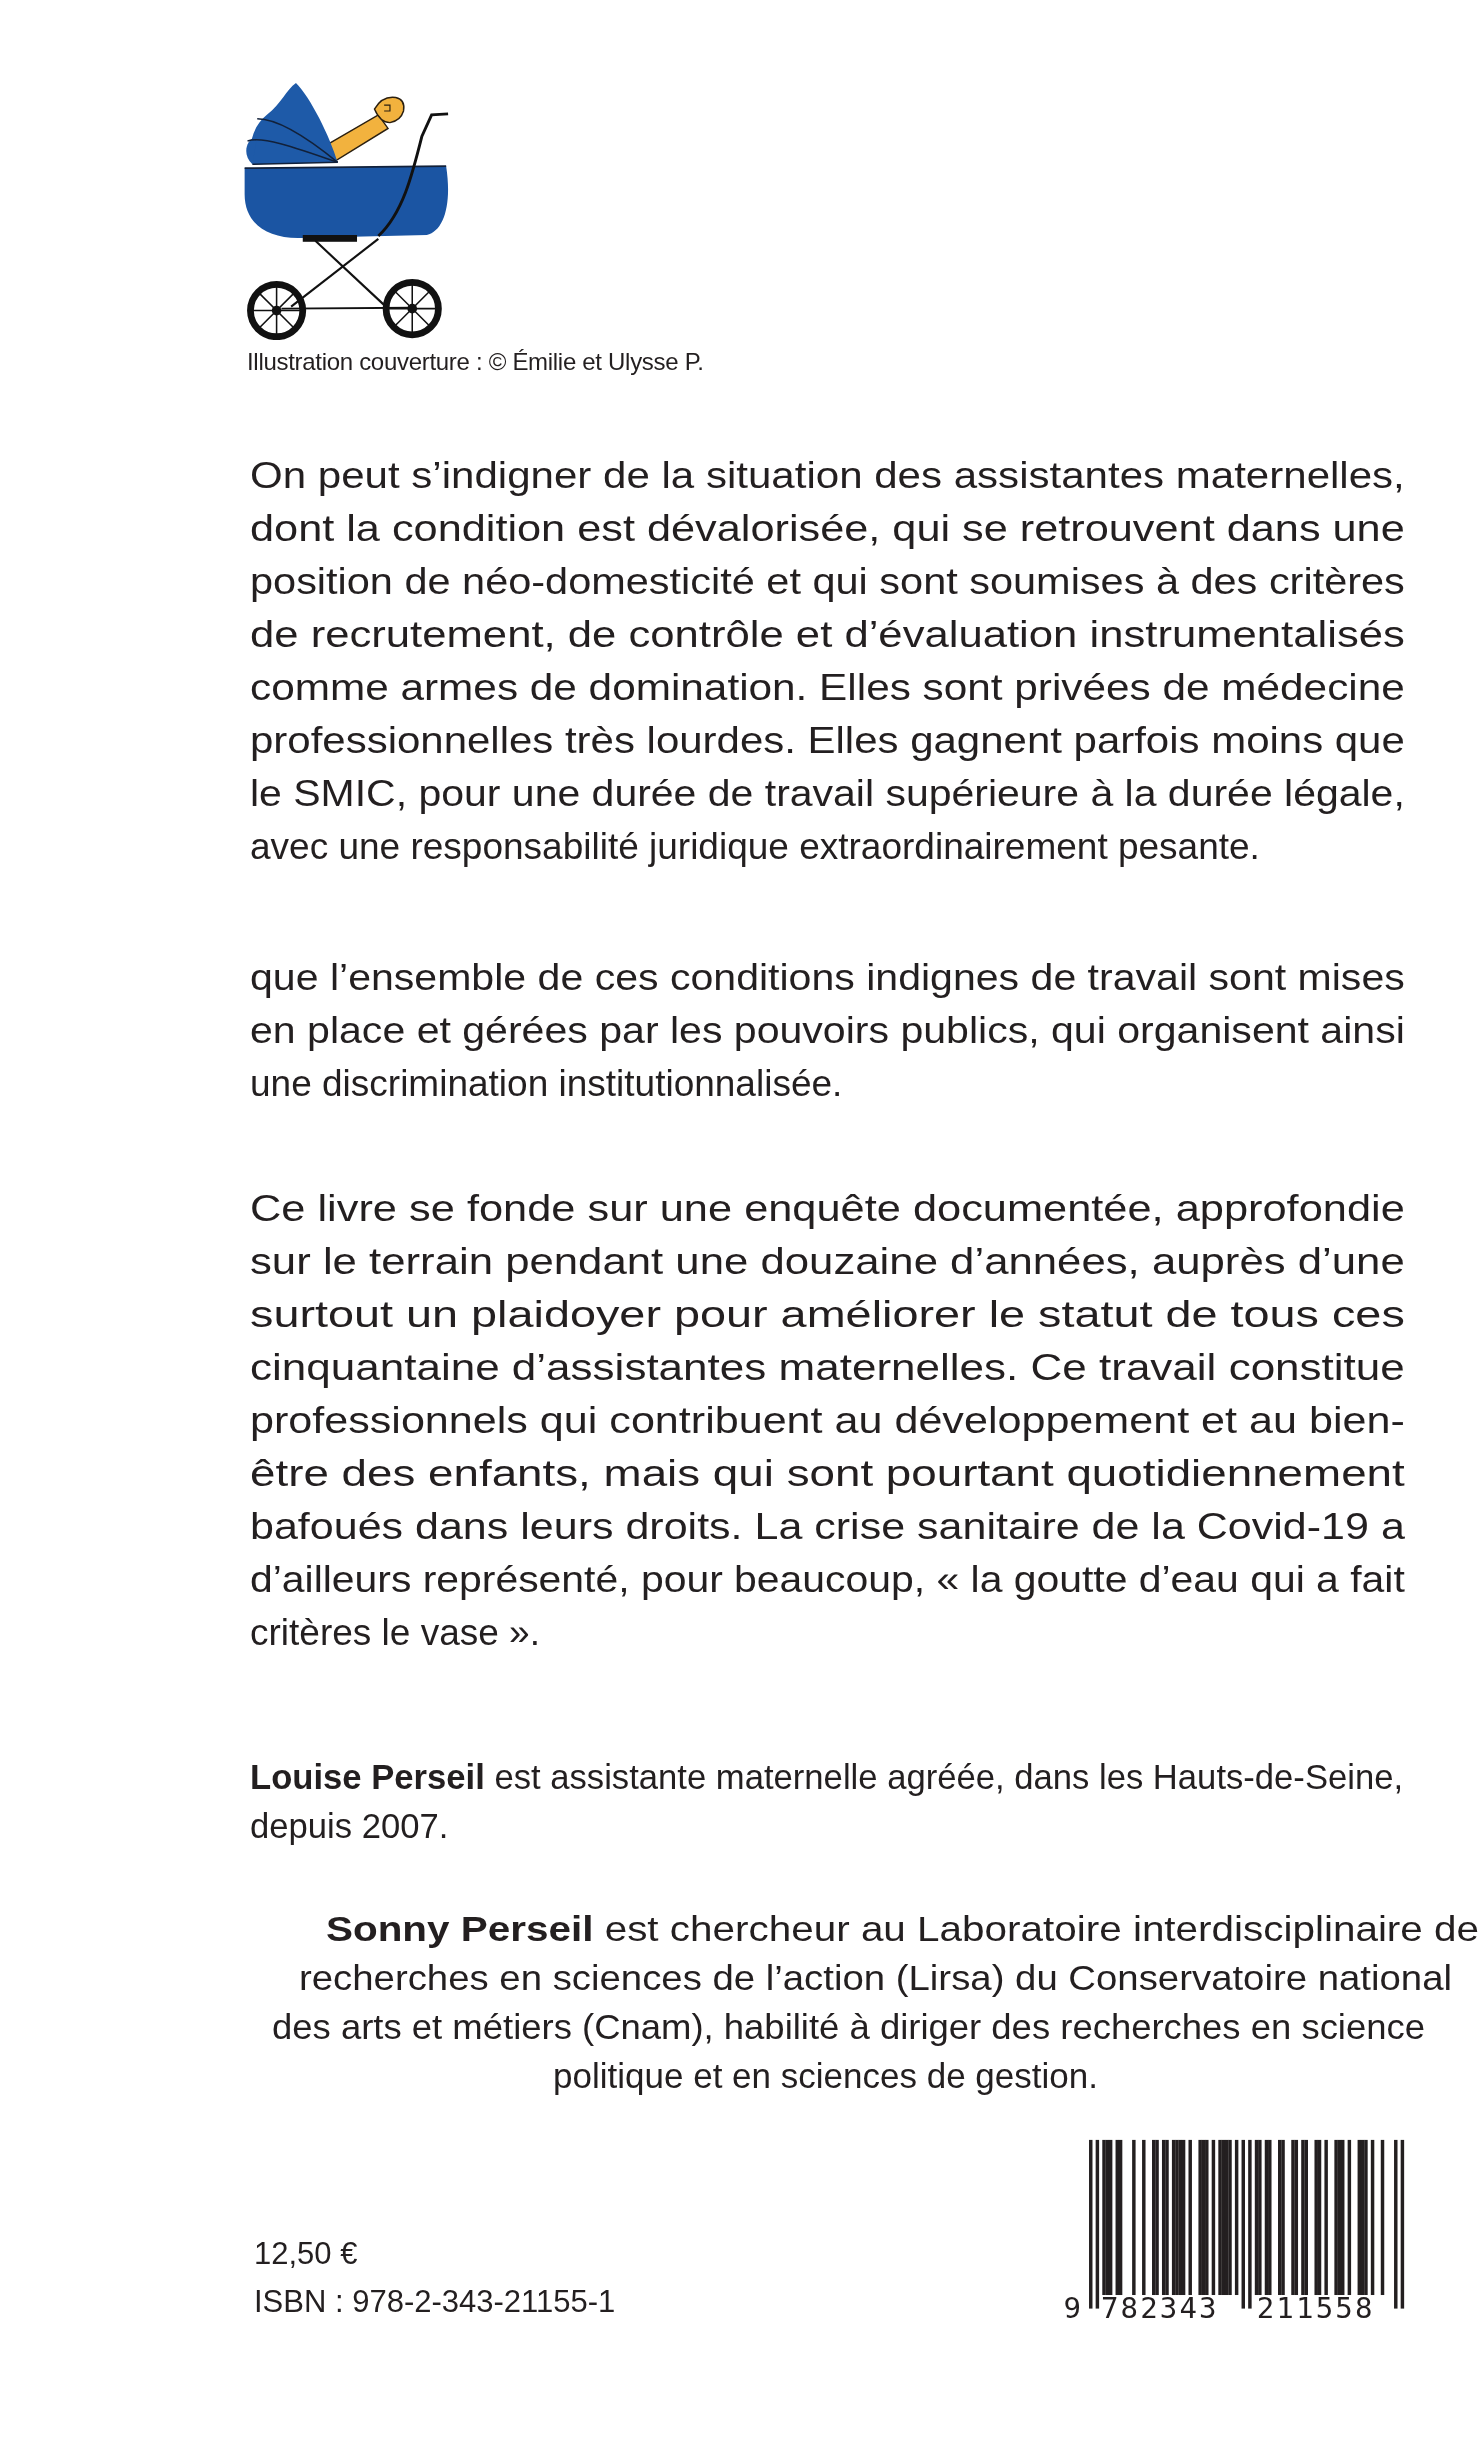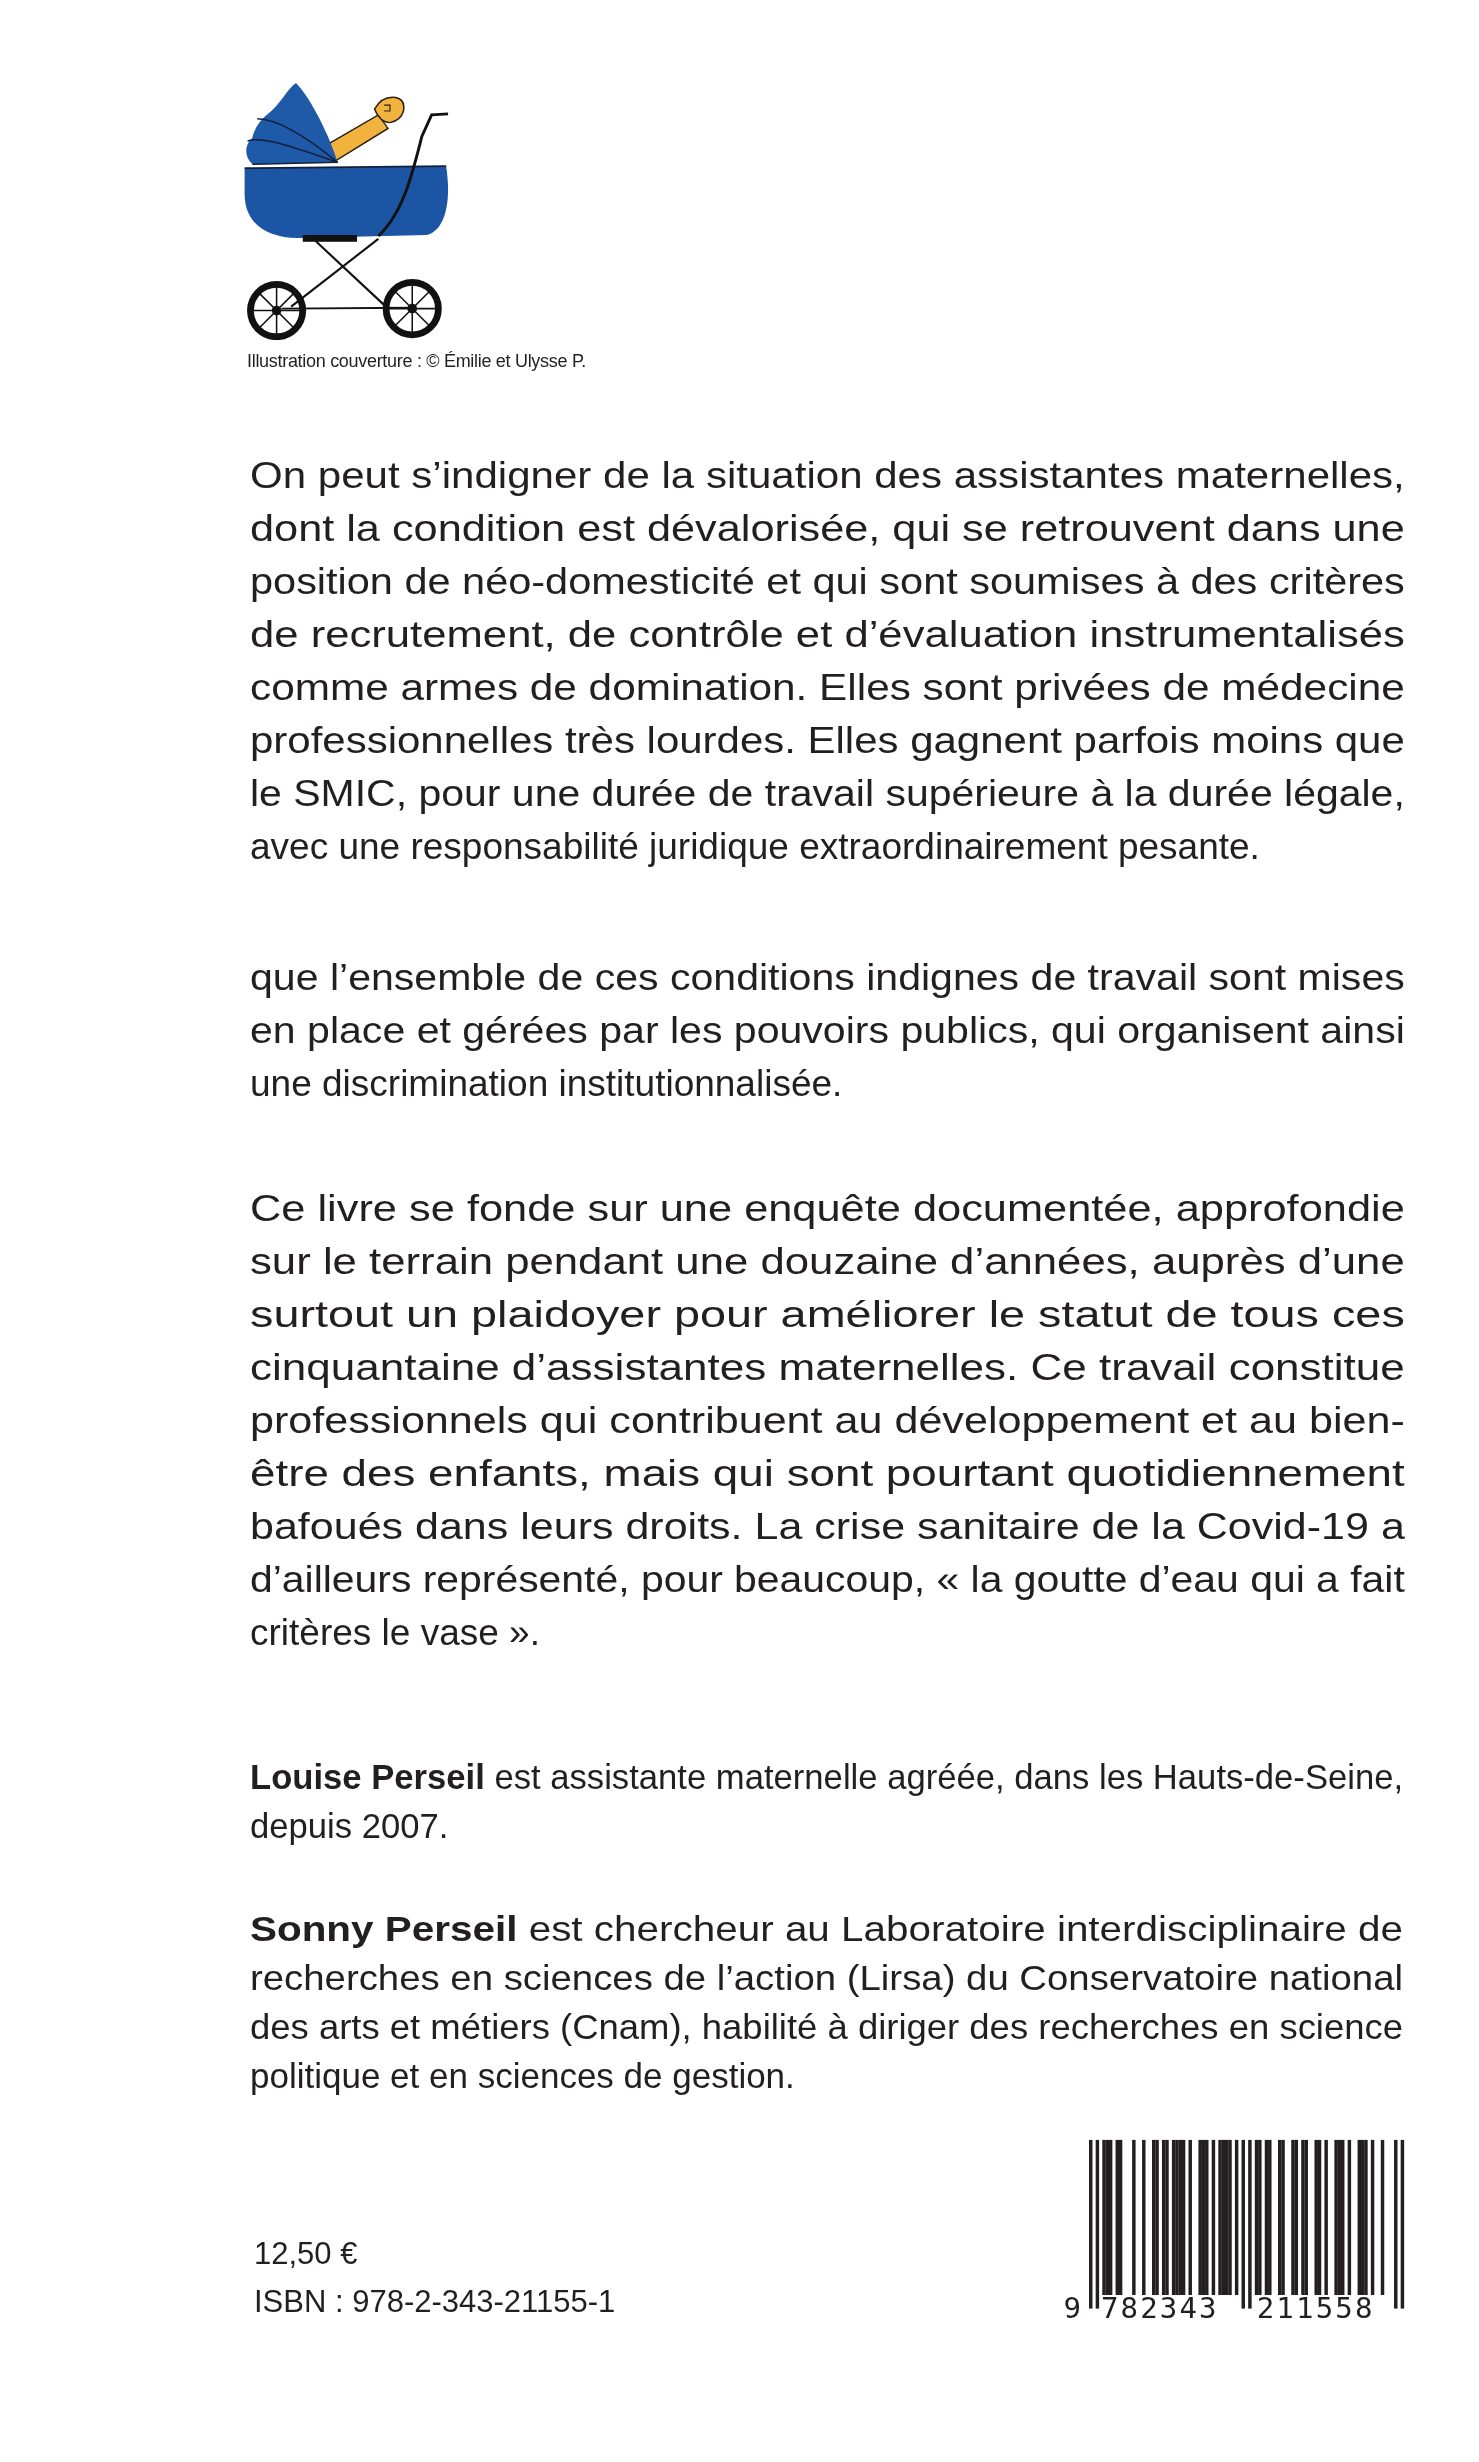--- a/index.html
+++ b/index.html
@@ -1,20 +1,20 @@
 <!DOCTYPE html>
 <html><head>
 <meta charset="utf-8">
 <style>
   html, body { margin: 0; padding: 0; background: #ffffff; }
   body { width: 1480px; height: 2463px; position: relative; overflow: hidden; color: #231f20; font-family: "Liberation Sans", "DejaVu Sans", sans-serif; }
   .page { position: absolute; left: 0; top: 0; width: 1480px; height: 2463px; background: #ffffff; }
 
   .illustration { position: absolute; left: 233px; top: 68px; width: 218px; height: 272px; }
-  .caption { position: absolute; left: 247px; top: 347px; font-size: 18px; line-height: 29px; white-space: nowrap; color: #231f20; letter-spacing: -0.3px; }
+  .caption { position: absolute; left: 247px; top: 347px; font-size: 24px; line-height: 29px; white-space: nowrap; color: #231f20; letter-spacing: -0.3px; }
 
   .blurb { position: absolute; left: 250px; width: 1151px; }
   .line { display: block; height: 53px; line-height: 53px; font-size: 37px; white-space: nowrap; overflow: visible; position: relative; }
   .line-inner { display: inline-block; transform-origin: 0 50%; }
 
   .bio { position: absolute; left: 250px; width: 1151px; }
   .bio .line { font-size: 35px; height: 49px; line-height: 49px; }
   .bio b { font-weight: bold; }
 
   .price-block { position: absolute; left: 254px; top: 2230px; font-size: 31px; line-height: 48px; color: #231f20; }
@@ -97,21 +97,21 @@
     <span class="line"><span class="line-inner" style="transform: scaleX(1.1625);">bafoués dans leurs droits. La crise sanitaire de la Covid-19 a</span></span>
     <span class="line"><span class="line-inner" style="transform: scaleX(1.1051);">d’ailleurs représenté, pour beaucoup, « la goutte d’eau qui a fait</span></span>
     <span class="line"><span class="line-inner" style="transform: scaleX(1);">critères le vase ».</span></span>
   </div>
 
   <div class="bio" id="b1" style="top:1752px;">
     <span class="line"><span class="line-inner" style="transform: scaleX(0.9895);"><b>Louise Perseil</b><span> est assistante maternelle agréée, dans les Hauts-de-Seine,</span></span></span>
     <span class="line"><span class="line-inner" style="transform: scaleX(0.9895);">depuis 2007.</span></span>
   </div>
 
-  <div class="bio" id="b2" style="top:1904px;">
+  <div class="bio" id="b2" style="top:1904px;text-align:center;">
     <span class="line"><span class="line-inner" style="transform: scaleX(1.1553);"><b>Sonny Perseil</b><span> est chercheur au Laboratoire interdisciplinaire de</span></span></span>
     <span class="line"><span class="line-inner" style="transform: scaleX(1.0955);">recherches en sciences de l’action (Lirsa) du Conservatoire national</span></span>
     <span class="line"><span class="line-inner" style="transform: scaleX(1.0417);">des arts et métiers (Cnam), habilité à diriger des recherches en science</span></span>
     <span class="line"><span class="line-inner" style="transform: scaleX(1);">politique et en sciences de gestion.</span></span>
   </div>
 
   <div class="price-block">
     <div>12,50 €</div>
     <div>ISBN : 978-2-343-21155-1</div>
   </div>

